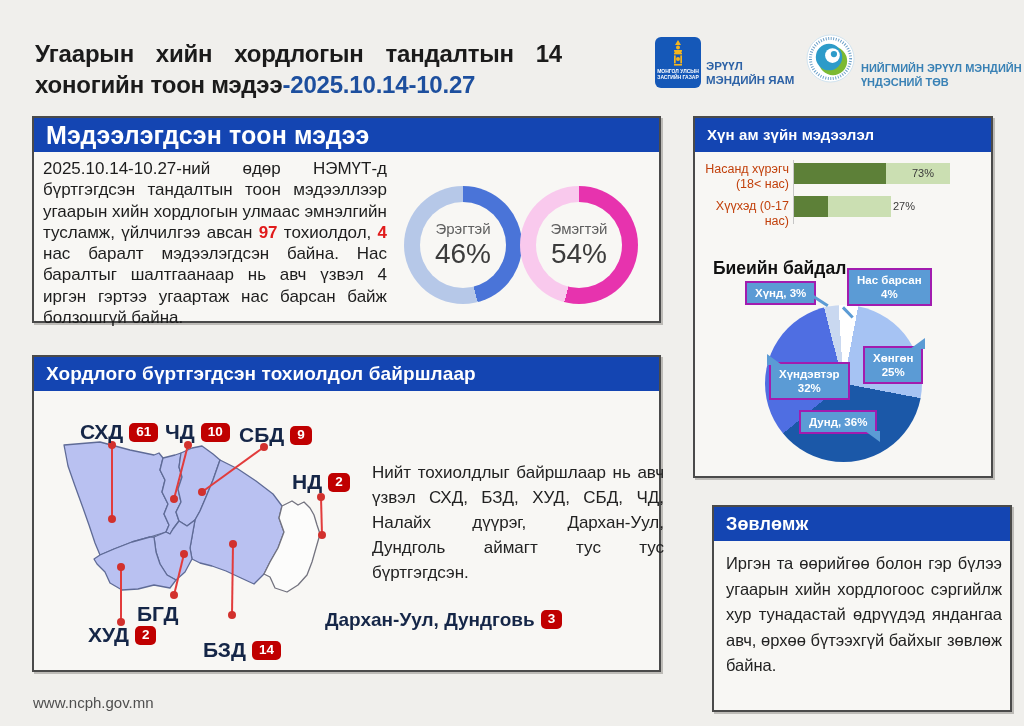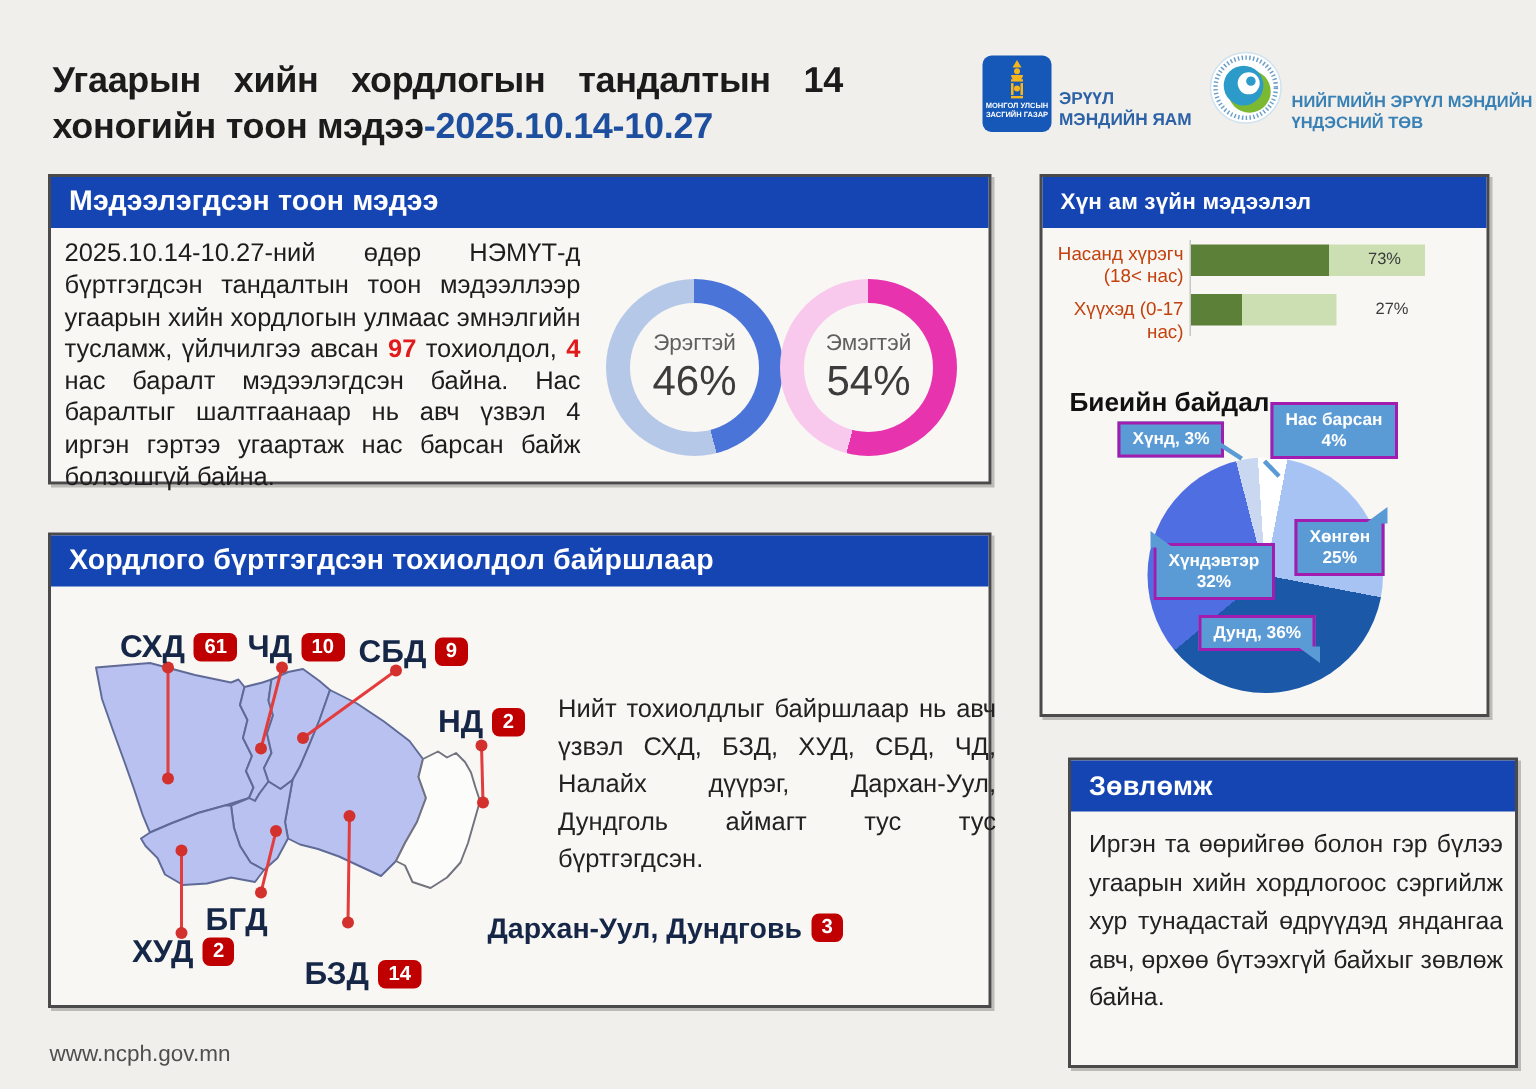--- a/index.html
+++ b/index.html
@@ -14,21 +14,21 @@
   .gov-logo{position:absolute;left:655px;top:37px;width:46px;height:51px;background:#1558b8;border-radius:6px;display:flex;flex-direction:column;align-items:center;justify-content:flex-start;padding-top:3px;box-sizing:border-box;}
   .gov-logo .mini{color:#fff;font-size:5px;font-weight:bold;line-height:6px;text-align:center;margin-top:2px;white-space:nowrap;}
   .org-label{position:absolute;font-weight:bold;}
   .ministry-label{left:706px;top:59px;font-size:11.5px;line-height:14px;color:#2d62a6;}
   .ncph-label{left:861px;top:62px;font-size:11px;line-height:13.5px;color:#3981b5;}
   .ncph-logo{position:absolute;left:806px;top:34px;width:49px;height:49px;}
 
   
   .panel{position:absolute;background:#f8f7f4;border:2px solid #4a4a4a;box-sizing:border-box;box-shadow:2px 2px 0 #bdbbb7;}
   .panel-header{background:#1445b2;color:#ffffff;font-weight:bold;height:34px;line-height:34px;padding-left:12px;letter-spacing:0.1px;}
-  .ph-a{font-size:19px;}
+  .ph-a{font-size:25px;}
   .ph-b{font-size:15px;}
   .ph-c{font-size:19px;}
   .ph-d{font-size:18px;}
 
   
   #panelA{left:32px;top:116px;width:629px;height:207px;}
   .bodyA{position:absolute;left:9px;top:40px;width:344px;font-size:17px;line-height:21.3px;color:#1d1d1d;text-align:justify;}
   .bodyA .em{color:#e11b1b;font-weight:bold;}
   .donut{position:absolute;width:118px;height:118px;border-radius:50%;}
   .donut-center{position:absolute;inset:16px;border-radius:50%;background:#f8f7f4;display:flex;flex-direction:column;align-items:center;justify-content:center;}
@@ -144,21 +144,21 @@
   </div>
   <div class="bar-row" style="top:78px;">
     <div class="bar-label" style="top:3px;">
       <span>Хүүхэд (0-17 нас)</span><br>
       <span></span>
     </div>
     <div class="bar-track">
       <div class="bar-dark" style="width: 34px; background: rgb(93, 128, 56);"></div>
       <div class="bar-light" style="width: 63px; background: rgb(203, 223, 178);"></div>
     </div>
-    <span class="bar-value" style="left: 222px; text-align: right;">27%</span>
+    <span class="bar-value" style="left: 198px; text-align: right;">27%</span>
   </div>
 
   <div class="pie-title">Биеийн байдал</div>
   <div class="pie" style="background: conic-gradient(from -14.4deg, rgb(201, 216, 240) 0%, rgb(201, 216, 240) 3%, rgb(255, 255, 255) 3%, rgb(255, 255, 255) 7%, rgb(166, 195, 243) 7%, rgb(166, 195, 243) 32%, rgb(27, 88, 168) 32%, rgb(27, 88, 168) 68%, rgb(79, 110, 226) 68%, rgb(79, 110, 226) 100%);"></div>
 
   <div class="callout co-hund" style="left:50px;top:163px;">
     <span>Хүнд, 3%</span>
 
   </div>
   <div class="callout co-nasbarsan" style="left:152px;top:150px;">

